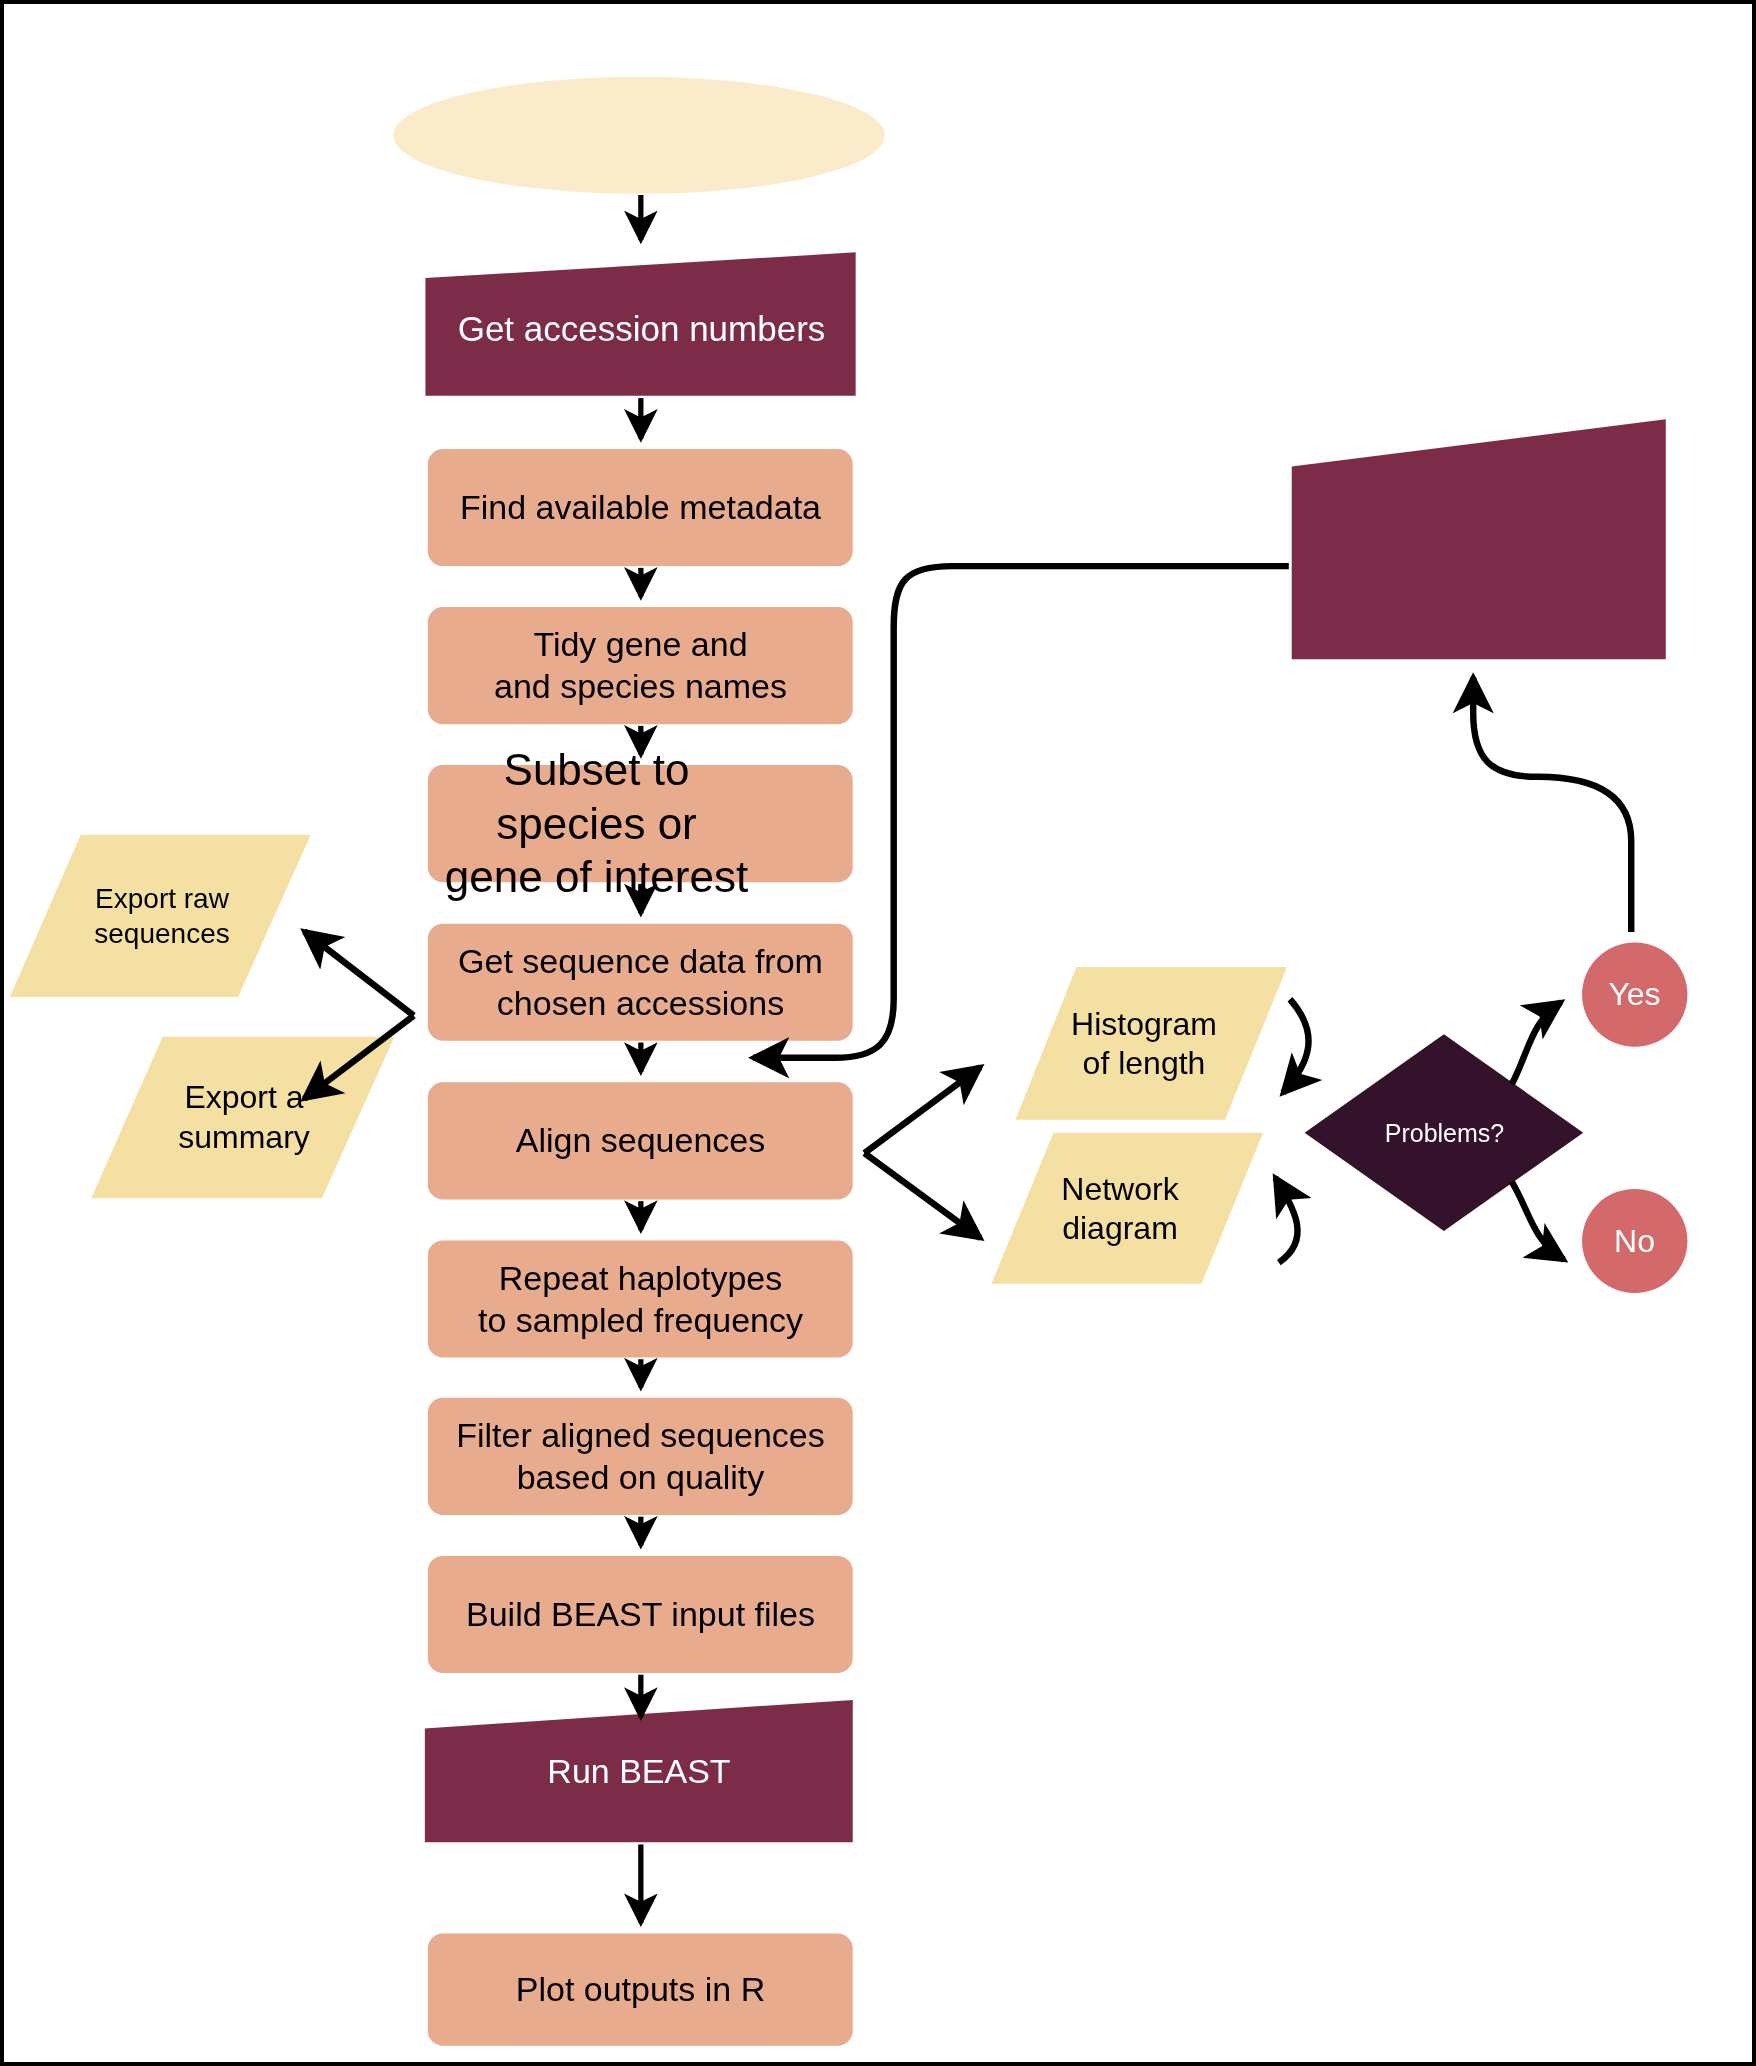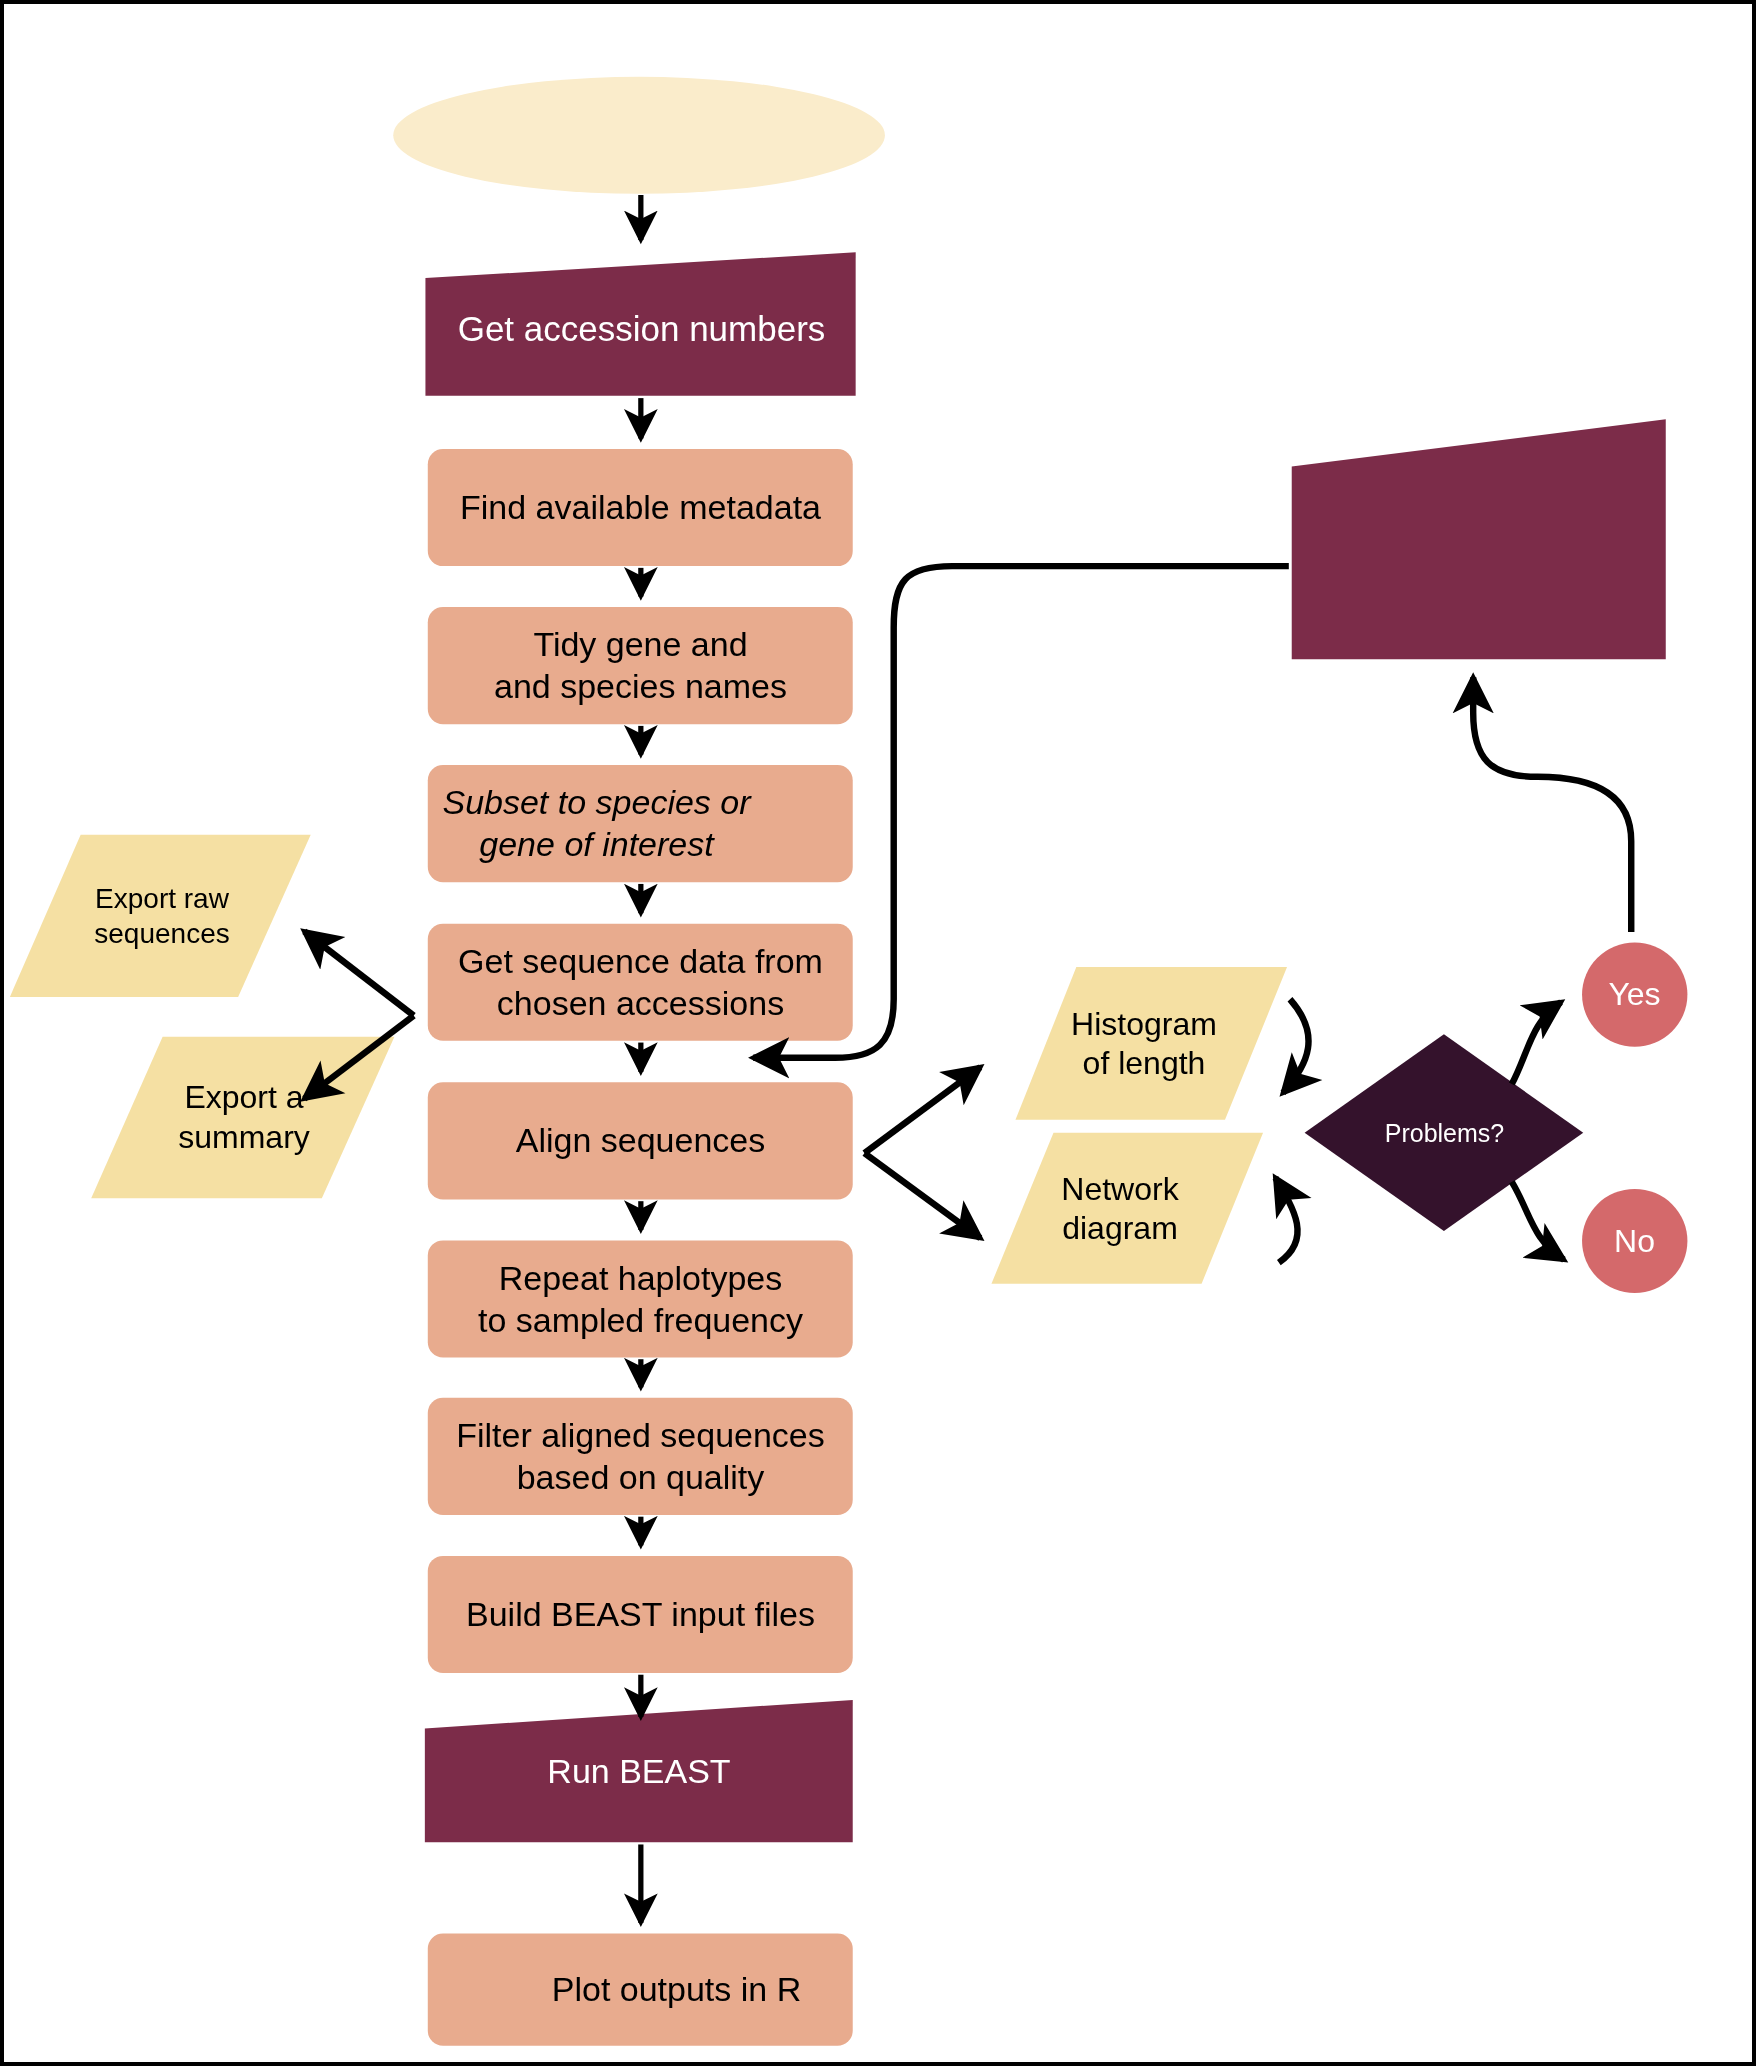--- a/index.html
+++ b/index.html
@@ -141,39 +141,39 @@
   </svg>
 
 
   <div class="node-label lbl-light" style="left:422px; top:290px; width:431px; height:70px; font-size:35px;">Get accession numbers</div>
 
   <div class="node-label lbl-dark" style="left:424px; top:445px; width:425px; height:117px; font-size:34px;">Find available metadata</div>
 
   <div class="node-label lbl-dark" style="left:424px; top:603px; width:425px; height:117px; font-size:34px;">Tidy gene and
 and species names</div>
 
-  <div class="node-label lbl-dark" style="left:424px; top:761px; width:337px; height:117px; font-size:34px;font-style:italic;">Subset to species or
+  <div class="node-label lbl-dark" style="left:424px; top:761px; width:337px; height:117px; font-size:44px;">Subset to species or
 gene of interest</div>
 
   <div class="node-label lbl-dark" style="left:424px; top:920px; width:425px; height:117px; font-size:34px;">Get sequence data from
 chosen accessions</div>
 
   <div class="node-label lbl-dark" style="left:424px; top:1078px; width:425px; height:117px; font-size:34px;">Align sequences</div>
 
   <div class="node-label lbl-dark" style="left:424px; top:1237px; width:425px; height:117px; font-size:34px;">Repeat haplotypes
 to sampled frequency</div>
 
   <div class="node-label lbl-dark" style="left:424px; top:1394px; width:425px; height:117px; font-size:34px;">Filter aligned sequences
 based on quality</div>
 
   <div class="node-label lbl-dark" style="left:424px; top:1552px; width:425px; height:117px; font-size:34px;">Build BEAST input files</div>
 
   <div class="node-label lbl-light" style="left:421px; top:1733px; width:428px; height:70px; font-size:34px;">Run BEAST</div>
 
-  <div class="node-label lbl-dark" style="left:424px; top:1930px; width:425px; height:112px; font-size:34px;padding-left:36px;">Plot outputs in R</div>
+  <div class="node-label lbl-dark" style="left:424px; top:1930px; width:425px; height:112px; font-size:34px;">Plot outputs in R</div>
 
   <div class="node-label lbl-dark" style="left:35px; top:834px; width:246px; height:157px; font-size:28px;">Export raw
 sequences</div>
 
   <div class="node-label lbl-dark" style="left:117px; top:1035px; width:246px; height:157px; font-size:32px;">Export a
 summary</div>
 
   <div class="node-label lbl-dark" style="left:1023px; top:966px; width:234px; height:148px; font-size:32px;">Histogram
 of length</div>
 

